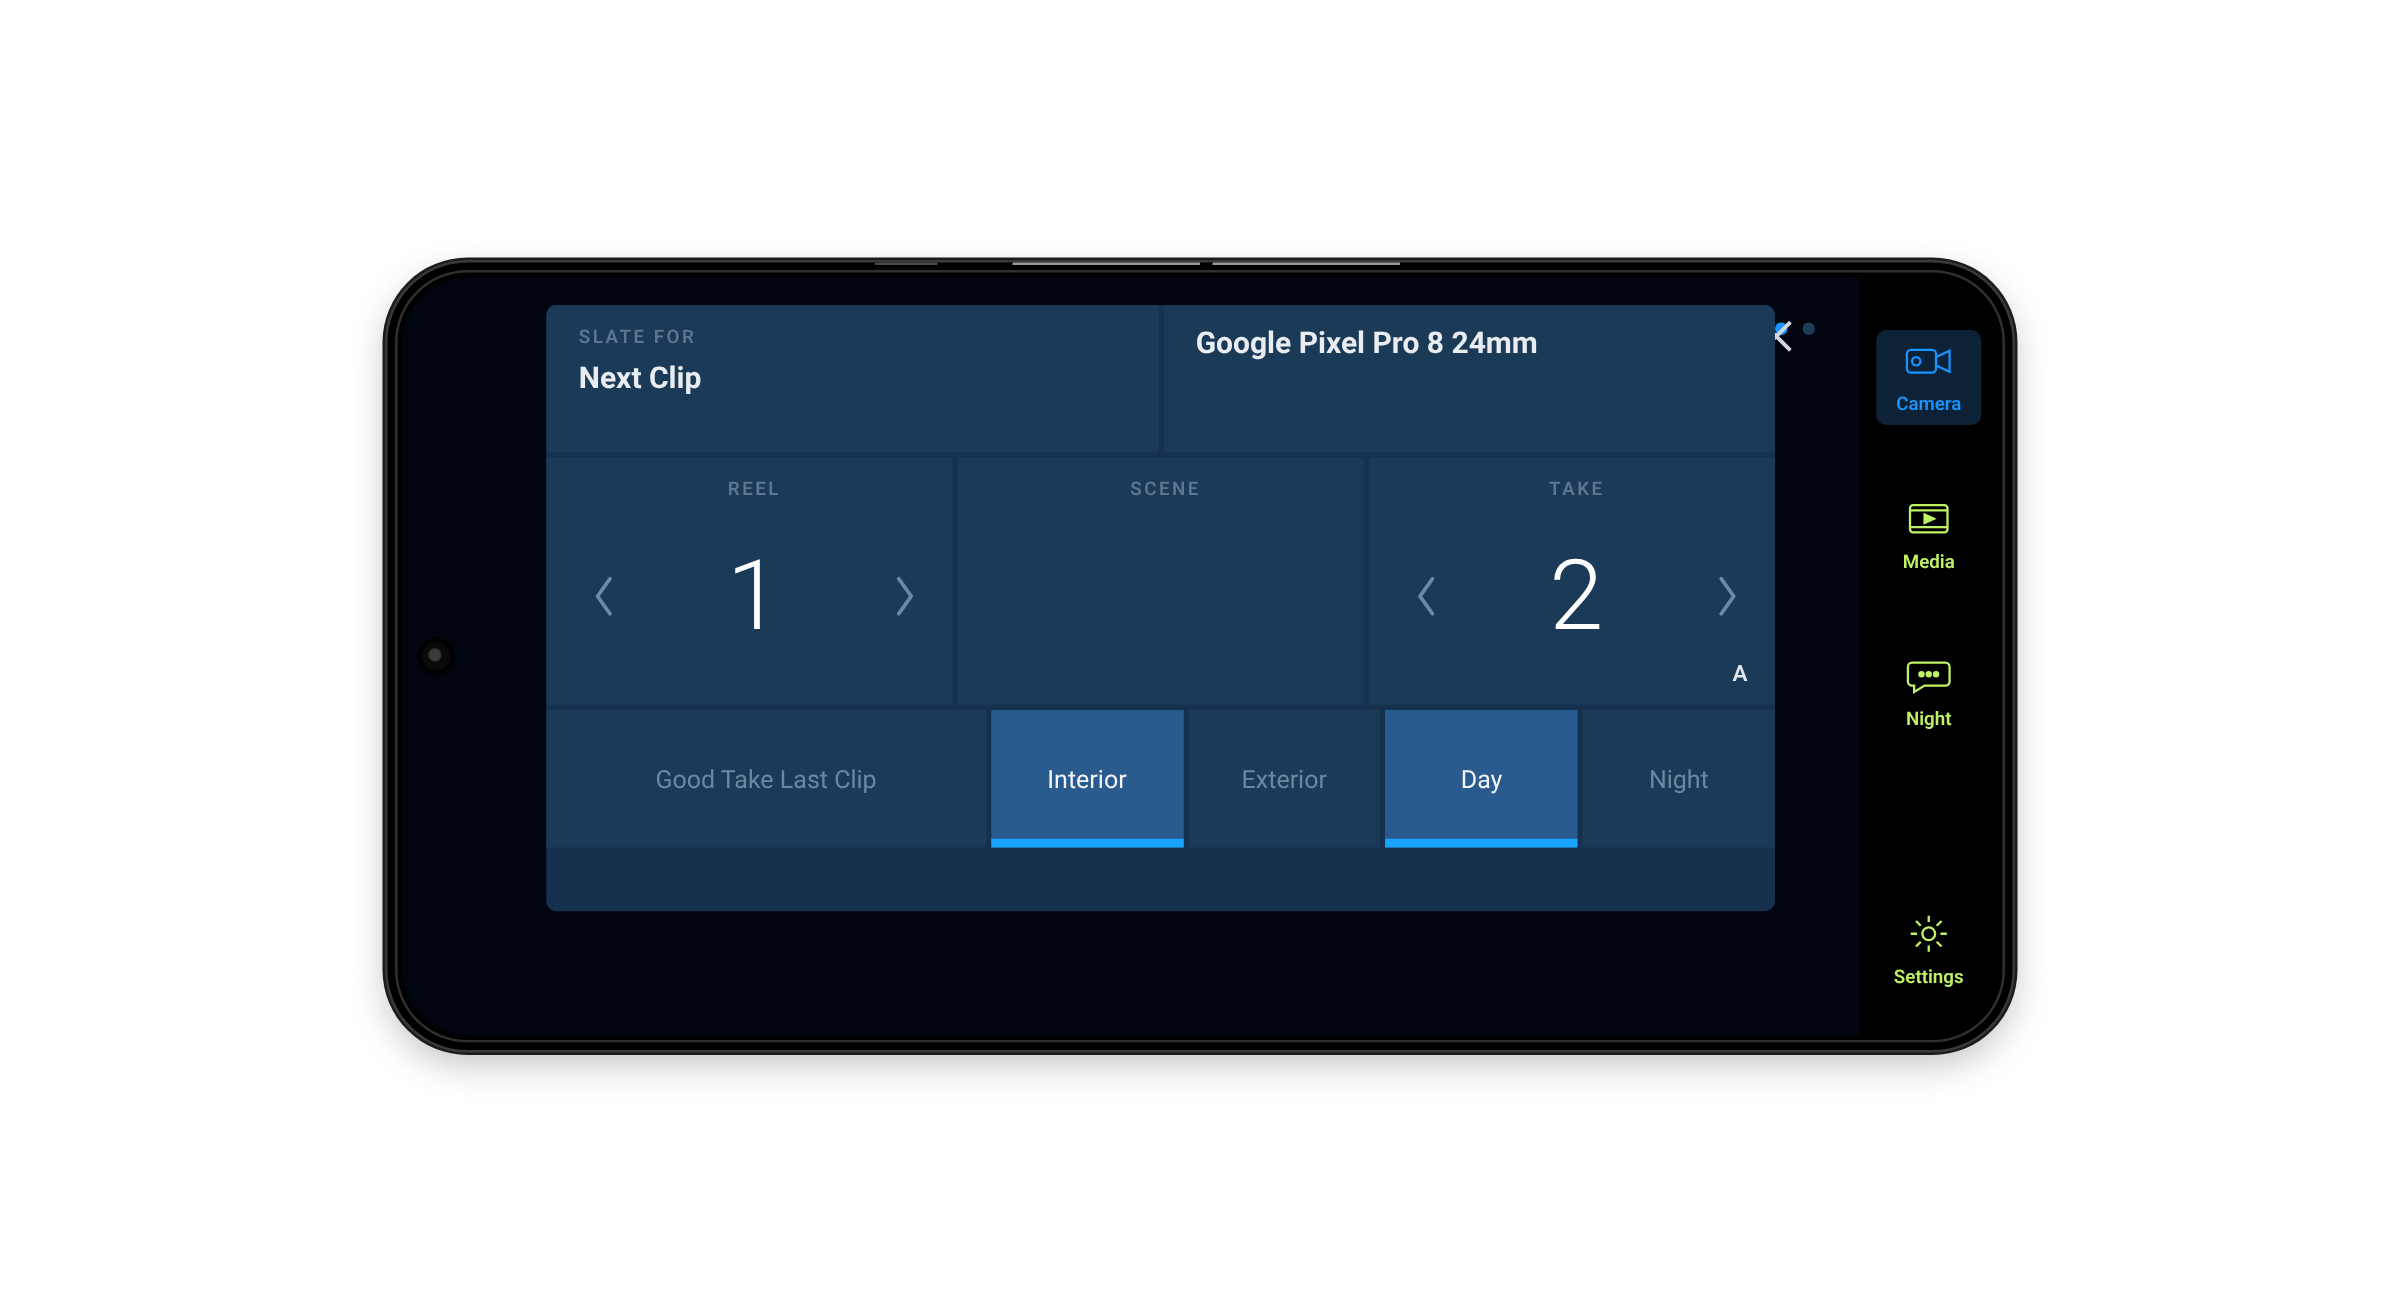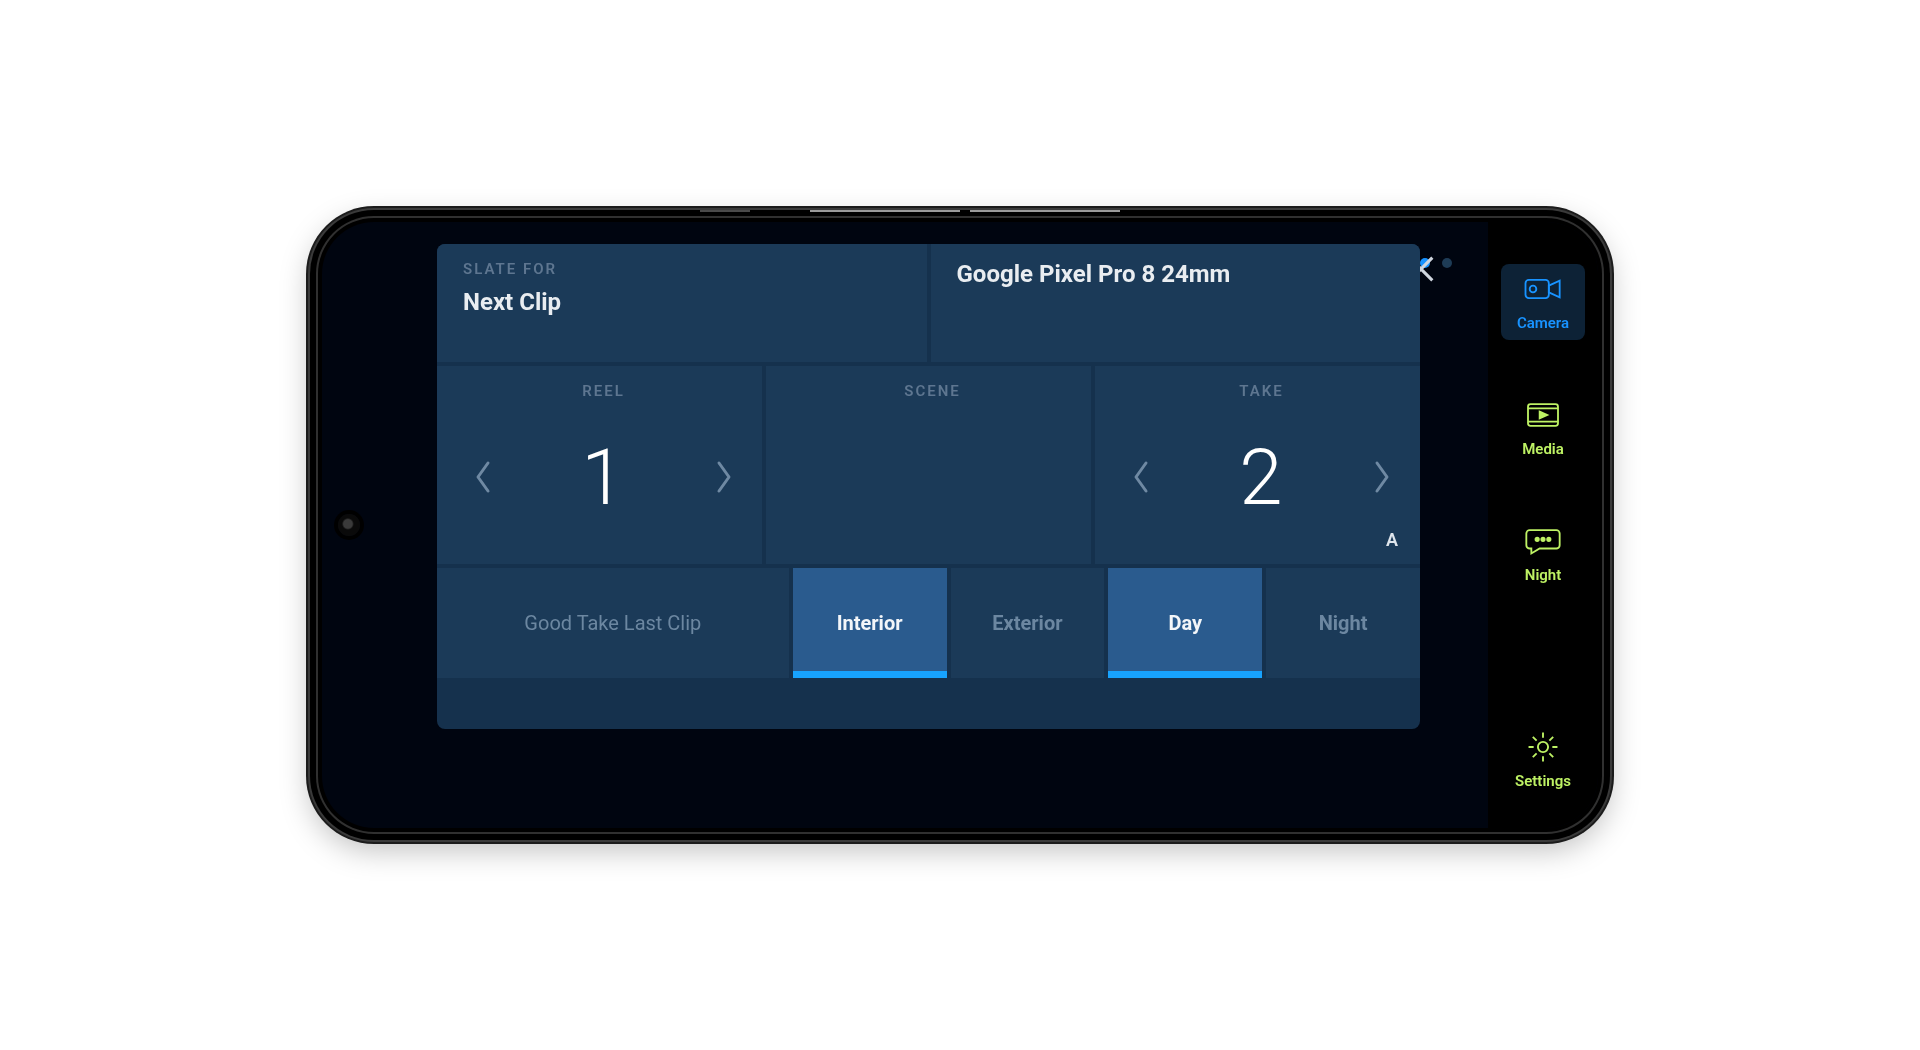--- a/index.html
+++ b/index.html
@@ -159,21 +159,21 @@
     display:flex;
     align-items:center;
     justify-content:center;
     color:#6c87a1;
     font-size:20px;
     font-weight:400;
     cursor:pointer;
     position:relative;
   }
   .opts-row .opt.good{ flex:1.4; padding:0 22px; }
-  .opts-row .opt.small{ flex:0.7;font-weight:bold;}
+  .opts-row .opt.small{ flex:0.7;}
   .opts-row .opt.selected{
     background:#2a5b8e;
     color:#f3f6f9;
   }
   .opts-row .opt.selected::after{
     content:"";
     position:absolute;
     left:0;right:0;bottom:0;
     height:7px;
     background:#17a3ff;

